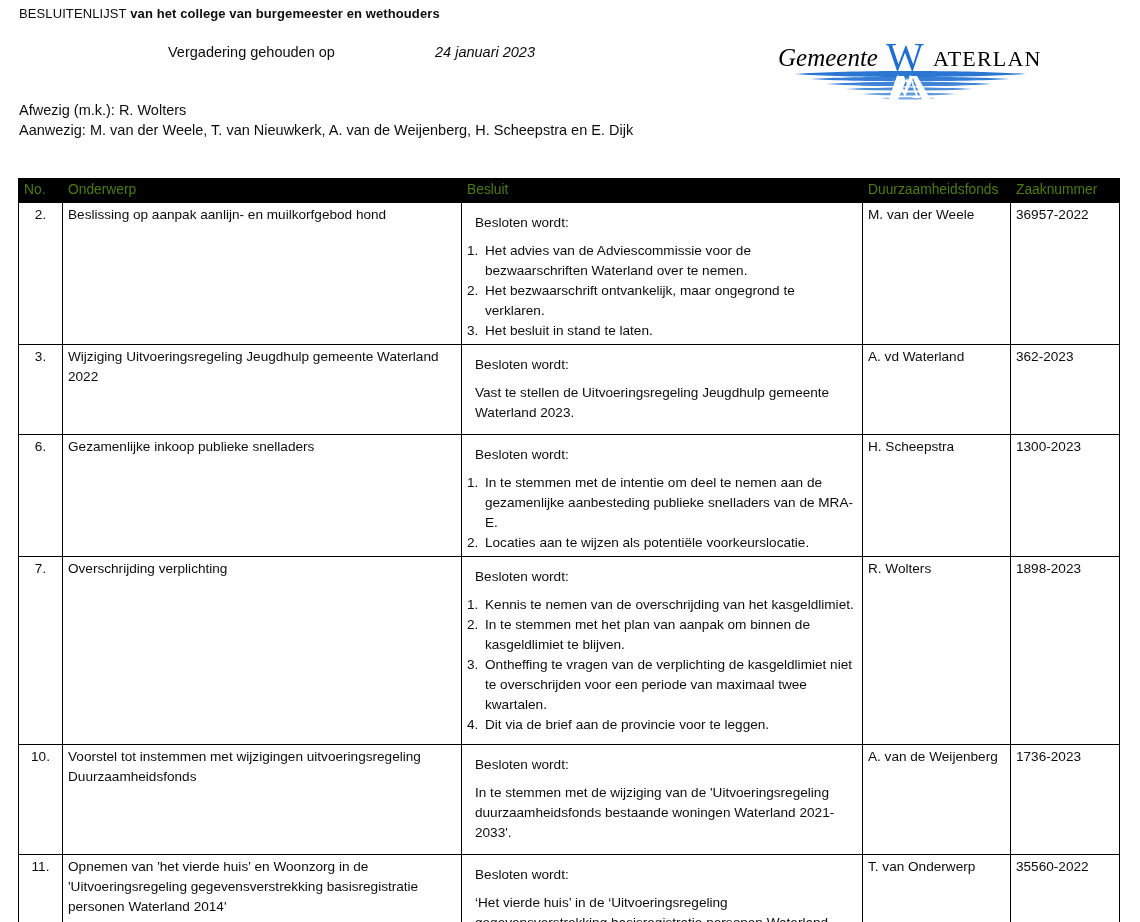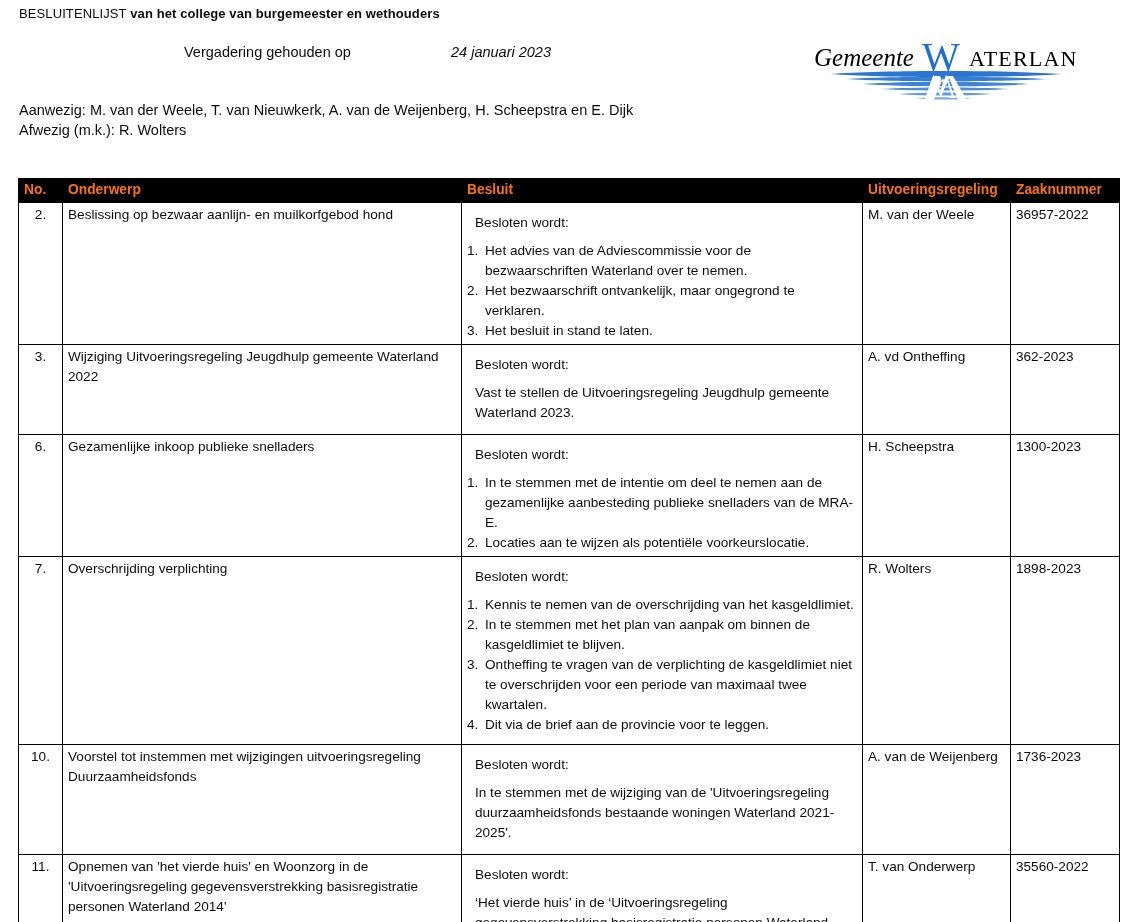--- a/index.html
+++ b/index.html
@@ -31,42 +31,42 @@
     top: 4px;
     font-size: 13px;
     line-height: 19px;
     white-space: nowrap;
   }
   .doc-title .title-plain { font-weight: 400; letter-spacing: 0.1px; }
   .doc-title .title-bold  { font-weight: 700; letter-spacing: 0.1px; }
 
   .meeting-meta {
     position: absolute;
-    left: 184px;
+    left: 168px;
     top: 42px;
     font-size: 14.5px;
     line-height: 20px;
   }
   .meta-row { display: flex; }
   .meta-label { width: 267px; white-space: nowrap; }
   .meta-value { white-space: nowrap; font-style: italic; }
 
   .attendance {
     position: absolute;
     left: 19px;
     top: 100px;
     font-size: 14.5px;
     line-height: 20px;
   }
   .attendance div { white-space: nowrap; }
 
   
   .logo {
     position: absolute;
-    left: 812px;
+    left: 776px;
     top: 34px;
     width: 266px;
     height: 68px;
   }
   .logo svg { display: block; width: 266px; height: 68px; }
 
   
   .table-wrap {
     position: absolute;
     left: 18px;
@@ -82,22 +82,22 @@
   }
   table.besluiten th,
   table.besluiten td {
     border: 1px solid #000000;
     vertical-align: top;
     padding: 2px 5px 3px 5px;
     box-sizing: border-box;
   }
   table.besluiten thead th {
     background: #000000;
-    color: #f97316;
-    font-weight: 700;
+    color: #4d7c0f;
+    font-weight: 400;
     font-size: 13.8px;
     text-align: left;
     height: 22px;
     padding: 1px 5px 2px 5px;
     border-color: #000000;
   }
   th.col-no     { width: 44px;  text-align: left; padding-left: 5px; }
   th.col-onder  { width: 399px; margin-top: 16px; }
   th.col-besl   { width: 401px; }
   th.col-port   { width: 148px; }
@@ -137,22 +137,22 @@
   </div>
 
   <div class="meeting-meta">
     <div class="meta-row">
       <span class="meta-label">Vergadering gehouden op</span>
       <span class="meta-value">24 januari 2023</span>
     </div>
   </div>
 
   <div class="attendance">
+    <div>Afwezig (m.k.): R. Wolters</div>
     <div>Aanwezig: M. van der Weele, T. van Nieuwkerk, A. van de Weijenberg, H. Scheepstra en E. Dijk</div>
-    <div>Afwezig (m.k.): R. Wolters</div>
   </div>
 
   <div class="logo">
     <svg viewBox="0 0 266 68" xmlns="http://www.w3.org/2000/svg" aria-hidden="true">
 
       <text x="2" y="32" font-family="'Liberation Serif', serif" font-size="25" font-style="italic" fill="#000000">Gemeente</text>
 
       <text x="110" y="36" font-family="'Liberation Serif', serif" font-size="40" fill="#1f6fd0">W</text>
 
       <text x="157" y="32" font-family="'Liberation Serif', serif" font-size="22" letter-spacing="1.2" fill="#000000">ATERLAND</text>
@@ -173,47 +173,47 @@
     </svg>
   </div>
 
   <div class="table-wrap">
     <table class="besluiten">
       <thead>
         <tr>
           <th class="col-no">No.</th>
           <th class="col-onder">Onderwerp</th>
           <th class="col-besl">Besluit</th>
-          <th class="col-port">Uitvoeringsregeling</th>
+          <th class="col-port">Duurzaamheidsfonds</th>
           <th class="col-zaak">Zaaknummer</th>
         </tr>
       </thead>
       <tbody id="table-body">
           <tr style="height: 130px;">
             <td class="cell-no">2.</td>
-            <td class="cell-text">Beslissing op bezwaar aanlijn- en muilkorfgebod hond</td>
+            <td class="cell-text">Beslissing op aanpak aanlijn- en muilkorfgebod hond</td>
             <td class="cell-text">
               <p>Besloten wordt:</p>
               <ol class="besluit-list">
                 <li><span class="num">1.</span>Het advies van de Adviescommissie voor de bezwaarschriften Waterland over te nemen.</li>
                 <li><span class="num">2.</span>Het bezwaarschrift ontvankelijk, maar ongegrond te verklaren.</li>
                 <li><span class="num">3.</span>Het besluit in stand te laten.</li>
               </ol>
             </td>
             <td class="cell-text">M. van der Weele</td>
             <td class="cell-text">36957-2022</td>
           </tr>
           <tr style="height: 78px;">
             <td class="cell-no">3.</td>
             <td class="cell-text">Wijziging Uitvoeringsregeling Jeugdhulp gemeente Waterland 2022</td>
             <td class="cell-text">
               <p>Besloten wordt:</p>
               <p>Vast te stellen de Uitvoeringsregeling Jeugdhulp gemeente Waterland 2023.</p>
             </td>
-            <td class="cell-text">A. vd Ontheffing</td>
+            <td class="cell-text">A. vd Waterland</td>
             <td class="cell-text">362-2023</td>
           </tr>
           <tr style="height: 118px;">
             <td class="cell-no">6.</td>
             <td class="cell-text">Gezamenlijke inkoop publieke snelladers</td>
             <td class="cell-text">
               <p>Besloten wordt:</p>
               <ol class="besluit-list">
                 <li><span class="num">1.</span>In te stemmen met de intentie om deel te nemen aan de gezamenlijke aanbesteding publieke snelladers van de MRA-E.</li>
                 <li><span class="num">2.</span>Locaties aan te wijzen als potentiële voorkeurslocatie.</li>
@@ -235,21 +235,21 @@
               </ol>
             </td>
             <td class="cell-text">R. Wolters</td>
             <td class="cell-text">1898-2023</td>
           </tr>
           <tr style="height: 103px;">
             <td class="cell-no">10.</td>
             <td class="cell-text">Voorstel tot instemmen met wijzigingen uitvoeringsregeling Duurzaamheidsfonds</td>
             <td class="cell-text">
               <p>Besloten wordt:</p>
-              <p>In te stemmen met de wijziging van de 'Uitvoeringsregeling duurzaamheidsfonds bestaande woningen Waterland 2021-2025'.</p>
+              <p>In te stemmen met de wijziging van de 'Uitvoeringsregeling duurzaamheidsfonds bestaande woningen Waterland 2021-2033'.</p>
             </td>
             <td class="cell-text">A. van de Weijenberg</td>
             <td class="cell-text">1736-2023</td>
           </tr>
           <tr style="height: 96px;">
             <td class="cell-no">11.</td>
             <td class="cell-text">Opnemen van 'het vierde huis' en Woonzorg in de 'Uitvoeringsregeling gegevensverstrekking basisregistratie personen Waterland 2014'</td>
             <td class="cell-text">
               <p>Besloten wordt:</p>
               <p>‘Het vierde huis’ in de ‘Uitvoeringsregeling gegevensverstrekking basisregistratie personen Waterland 2014’ op te nemen.</p>

